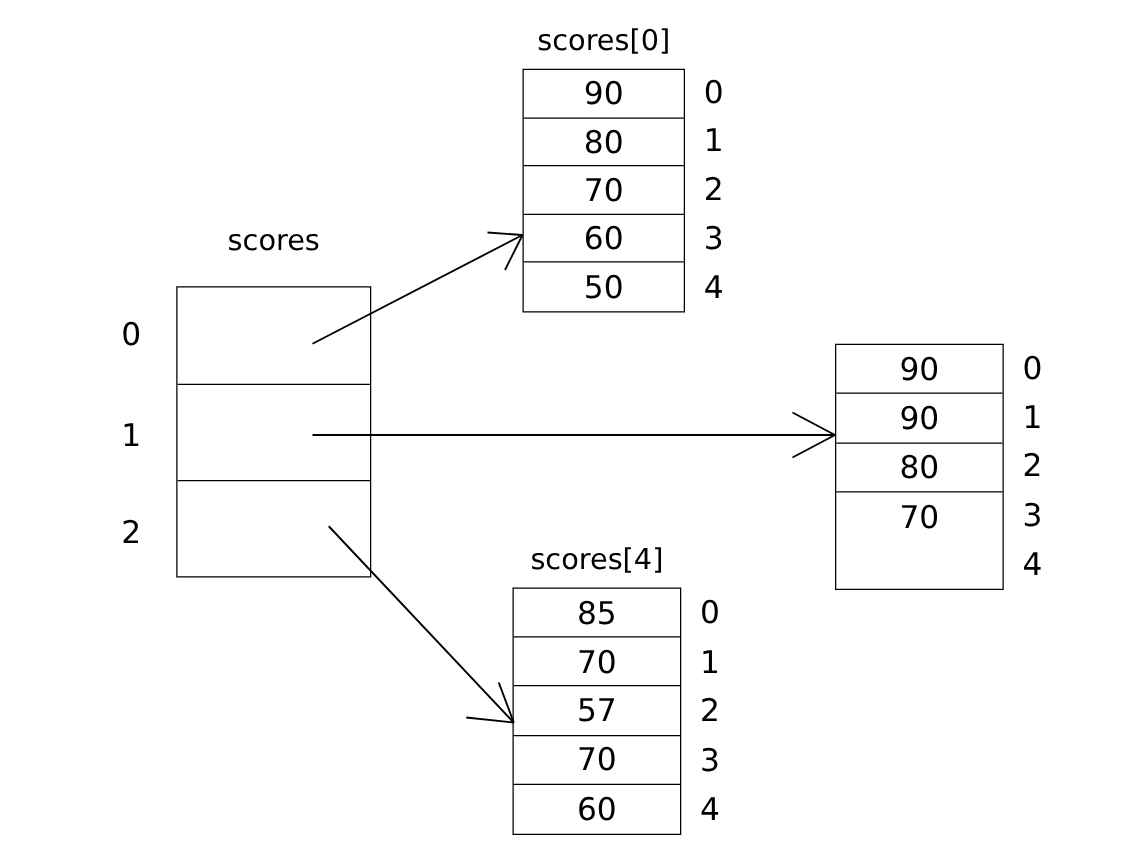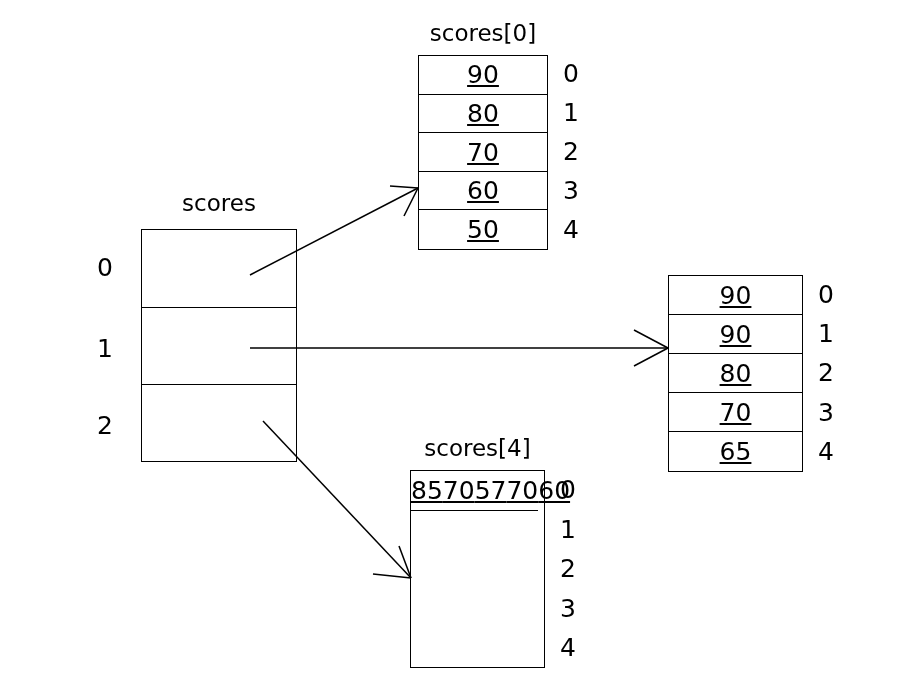--- a/index.html
+++ b/index.html
@@ -33,21 +33,20 @@
     line-height: 1;
     white-space: nowrap;
     text-align: center;
     color: #000;
   }
   .array-box {
     position: absolute;
     border: 1.6px solid #000;
     box-sizing: border-box;
     background: transparent;
-    text-decoration: underline;
   }
   .cell {
     box-sizing: border-box;
     border-bottom: 1.6px solid #000;
     display: flex;
     align-items: center;
     justify-content: center;
     font-size: 25px;
     line-height: 1;
     color: #000;
@@ -82,21 +81,21 @@
       <line x1="668" y1="348" x2="634" y2="366" stroke="#000" stroke-width="1.5"></line>
     </g>
 
     <g>
       <line x1="263" y1="421" x2="411" y2="578" stroke="#000" stroke-width="1.5"></line>
       <line x1="411" y1="578" x2="373" y2="574" stroke="#000" stroke-width="1.5"></line>
       <line x1="411" y1="578" x2="399" y2="546" stroke="#000" stroke-width="1.5"></line>
     </g>
   </svg>
 
-  <div class="array-title" style="left:141px; top:192px; width:156px;">scores</div>
+  <div class="array-title" style="left:141px; top:182px; width:156px;">scores</div>
 
   <div class="array-box" style="left:141px; top:229px; width:156px; height:233px; display:flex; flex-direction:column;">
     <div class="cell" style="height:79px;"></div>
     <div class="cell" style="height:77px;"></div>
     <div class="cell" style="height:77px;"></div>
   </div>
 
   <div class="index-label" style="left:97px; top:255px;">0</div>
   <div class="index-label" style="left:97px; top:336px;">1</div>
   <div class="index-label" style="left:97px; top:413px;">2</div>
@@ -116,32 +115,31 @@
   <div class="index-label" style="left:563px; top:139px;">2</div>
   <div class="index-label" style="left:563px; top:178px;">3</div>
   <div class="index-label" style="left:563px; top:217px;">4</div>
 
 
   <div class="array-box" style="left:668px; top:275px; width:135px; height:197px; display:flex; flex-direction:column;">
     <div class="cell" style="height:39.4px;">90</div>
     <div class="cell" style="height:39.4px;">90</div>
     <div class="cell" style="height:39.4px;">80</div>
     <div class="cell" style="height:39.4px;">70</div>
-    <div class="cell" style="height:39.4px;">65</div>
   </div>
 
   <div class="index-label" style="left:818px; top:282px;">0</div>
   <div class="index-label" style="left:818px; top:321px;">1</div>
   <div class="index-label" style="left:818px; top:360px;">2</div>
   <div class="index-label" style="left:818px; top:400px;">3</div>
   <div class="index-label" style="left:818px; top:439px;">4</div>
 
   <div class="array-title" style="left:410px; top:437px; width:135px;">scores[4]</div>
 
-  <div class="array-box" style="left:410px; top:470px; width:135px; height:198px; display:flex; flex-direction:row;">
+  <div class="array-box" style="left:410px; top:470px; width:135px; height:198px; display:flex; flex-direction:column;">
     <div class="cell" style="height:39.6px;">85</div>
     <div class="cell" style="height:39.6px;">70</div>
     <div class="cell" style="height:39.6px;">57</div>
     <div class="cell" style="height:39.6px;">70</div>
     <div class="cell" style="height:39.6px;">60</div>
   </div>
 
   <div class="index-label" style="left:560px; top:477px;">0</div>
   <div class="index-label" style="left:560px; top:517px;">1</div>
   <div class="index-label" style="left:560px; top:556px;">2</div>

